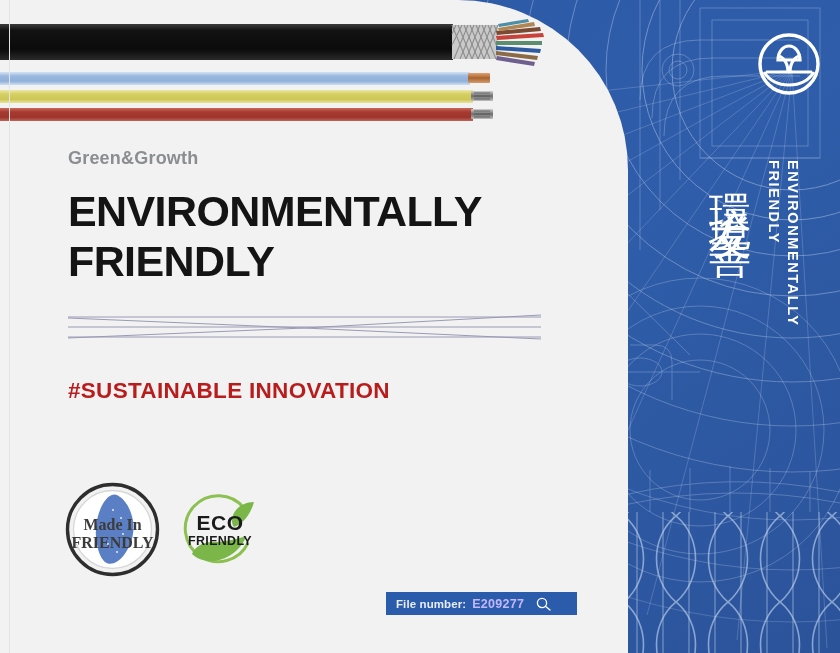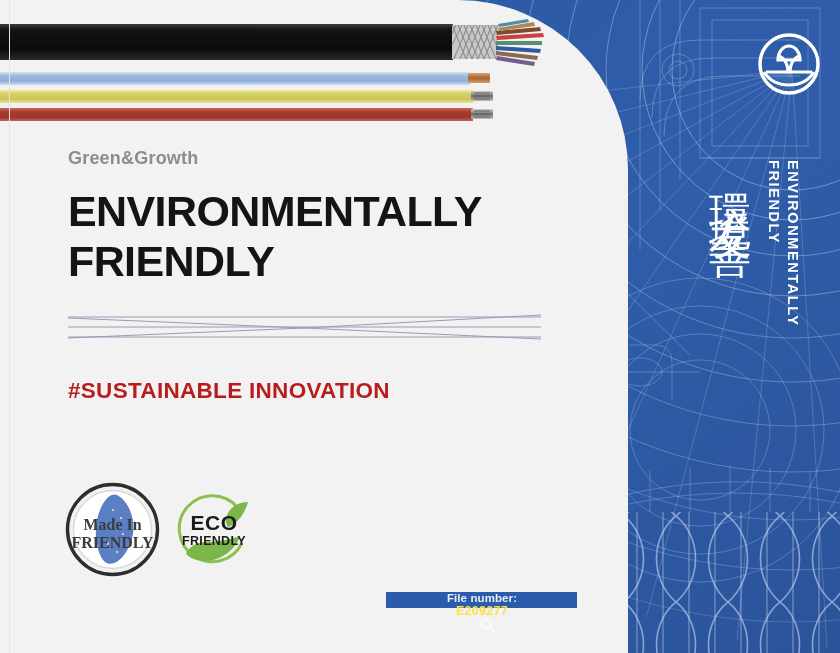--- a/index.html
+++ b/index.html
@@ -48,36 +48,35 @@
     letter-spacing:-.6px;
   }
   #divider-wrap { margin-top:26px; width:473px; height:36px; }
   #tag-list { margin-top:24px; }
   .tag-line {
     font-size:22.5px; line-height:37px; font-weight:bold; color:#b91c1c;
     letter-spacing:.3px;
   }
 
   
-  #badges { position:absolute; left:65px; top:482px; display:flex; align-items:center; gap:16px; z-index:6; }
+  #badges { position:absolute; left:65px; top:482px; display:flex; align-items:center; gap:22px; z-index:6; }
   .badge { width:95px; height:95px; }
   #eco-badge { width:80px; height:80px; }
 
   
   #file-bar {
     position:absolute; left:386px; top:592px;
-    height:16px; min-width:191px;
+    height:23px; min-width:191px;
     background:#2b5cab;
     display:flex; align-items:center;
     padding:0 9px 0 10px;
     z-index:8;
-    flex-direction:column;
   }
   #file-label { font-size:11.5px; font-weight:bold; color:#e9edf6; letter-spacing:.1px; }
-  #file-value { font-size:12.5px; font-weight:bold; color:#fde047; letter-spacing:.3px; margin-left:0; }
+  #file-value { font-size:12.5px; font-weight:bold; color:#c4b5fd; letter-spacing:.3px; margin-left:6px; }
   #file-search-icon { margin-left:11px; display:flex; align-items:center; }
 
   
   #brand-logo { position:absolute; left:757px; top:32px; width:64px; height:64px; z-index:9; }
 
   #cjk-vertical {
     position:absolute; left:703px; top:160px;
     font-size:42px; line-height:55px; color:#ffffff;
     font-family:"DejaVu Sans", sans-serif;
     writing-mode:vertical-rl; text-orientation:upright;

